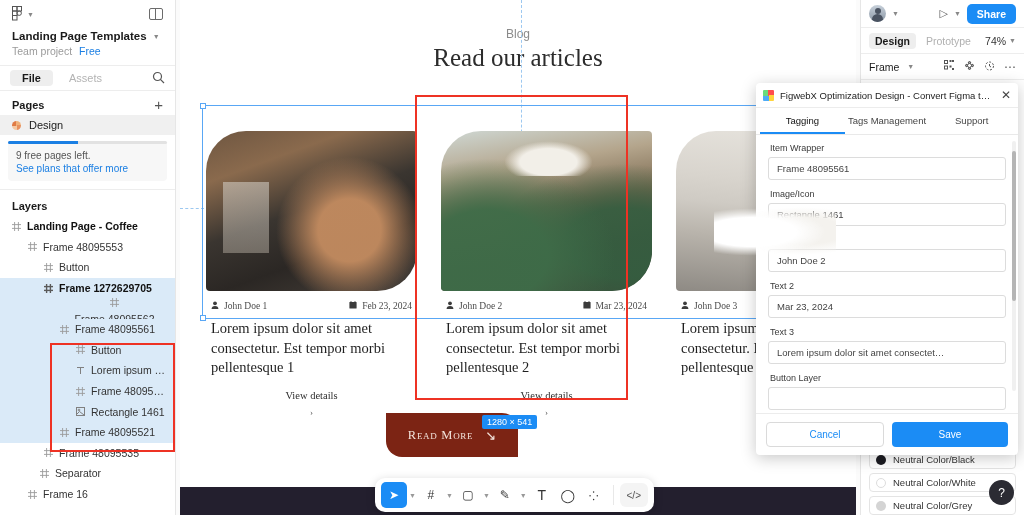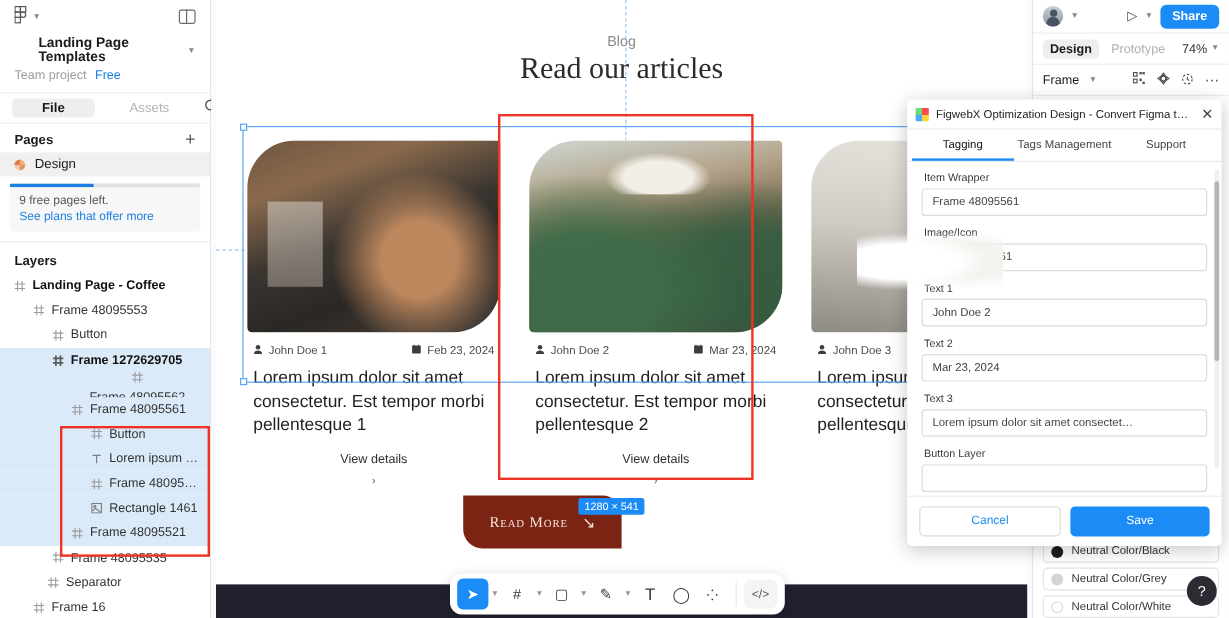--- a/index.html
+++ b/index.html
@@ -19,28 +19,28 @@
     display:flex; flex-direction:column;
   }
   .ls-topbar { height:28px; display:flex; align-items:center; justify-content:space-between; padding:0 12px; }
   .figma-logo-wrap { display:flex; align-items:center; gap:4px; cursor:pointer; }
   .caret { font-size:7px; color:#888; line-height:1; }
   .panel-toggle { width:14px; height:12px; border:1.3px solid #6b6b6b; border-radius:2px; position:relative; cursor:pointer; }
   .panel-toggle:after { content:""; position:absolute; left:5px; top:-1px; bottom:-1px; width:1.3px; background:#6b6b6b; }
 
   .ls-filename { padding:2px 12px 0; }
   .ls-filename .row1 { display:flex; align-items:center; gap:6px; }
-  .ls-filename .fname { font-size:11.5px; font-weight:600; color:#1a1a1a;margin-left:20px; }
+  .ls-filename .fname { font-size:11.5px; font-weight:600; color:#1a1a1a; }
   .ls-filename .row2 { margin-top:3px; display:flex; align-items:center; gap:7px; }
   .team-txt { font-size:10.5px; color:#9b9b9b; }
   .free-badge { font-size:10.5px; color:#1b7fe3; cursor:pointer; }
 
   .ls-tabs { height:26px; margin-top:8px; border-top:1px solid #ededed; border-bottom:1px solid #ededed;
              display:flex; align-items:center; padding:0 10px; gap:4px; }
-  .ls-tab { font-size:11px; padding:2px 25px; border-radius:4px; color:#b3b3b3; cursor:pointer; }
+  .ls-tab { font-size:11px; padding:2px 12px; border-radius:4px; color:#b3b3b3; cursor:pointer; }
   .ls-tab.active { color:#1a1a1a; font-weight:600; background:#eeeeee; }
   .ls-search { margin-left:auto; cursor:pointer; }
 
   .pages-head { display:flex; align-items:center; justify-content:space-between; padding:8px 12px 4px; }
   .pages-head .t { font-size:11px; font-weight:600; color:#1a1a1a; }
   .plus { font-size:15px; color:#555; line-height:10px; cursor:pointer; }
 
   .page-item { display:flex; align-items:center; gap:8px; padding:4px 12px; background:#f0f0f0; cursor:pointer; }
   .page-dot { width:9px; height:9px; border-radius:50%;
               background: conic-gradient(#f0b27a 0 25%, #e8915e 25% 50%, #f5c9a3 50% 75%, #e07b45 75% 100%); }
@@ -65,21 +65,21 @@
 
   
   #canvas { position:absolute; left:176px; top:0; right:0; bottom:0; background:#fbfbfb; overflow:hidden; }
   .canvas-page { position:absolute; left:4px; top:0; width:676px; height:487px; background:#ffffff; }
   .canvas-bottom-strip { position:absolute; left:4px; top:487px; width:676px; height:28px; background:#231f2e; }
 
   .blog-eyebrow { position:absolute; left:0; right:0; top:27px; text-align:center; font-size:12px; color:#8a8a8a; font-family:"Liberation Sans",sans-serif; }
   .blog-title { position:absolute; left:0; right:0; top:44px; text-align:center; font-size:25px; color:#2c2c2c;
                 font-family:"Liberation Serif", serif; font-weight:400; }
 
-  .cards { position:absolute; left:26px; top:117px; display:flex; gap:24px; }
+  .cards { position:absolute; left:26px; top:131px; display:flex; gap:24px;font-family:Liberation Serif, serif; }
   .card { width:211px; background:#fff; border-radius:0 0 0 0; position:relative; }
   .card-img { width:211px; height:160px; border-radius:40px 4px 40px 4px; overflow:hidden; position:relative; }
   .card-img .ph { position:absolute; inset:0; }
 
   .img1 { background:
       radial-gradient(circle at 68% 62%, rgba(196,140,96,.95) 0 18%, rgba(0,0,0,0) 42%),
       linear-gradient(160deg,#6e5641 0%, #8a6a4d 22%, #3a3530 48%, #2b2724 70%, #47403a 100%);
   }
   .img1:after { content:""; position:absolute; left:8%; top:32%; width:22%; height:44%;
       background:linear-gradient(180deg,#d8d4cc,#a79f94); opacity:.55; }
@@ -580,26 +580,26 @@
       <span style="font-size:12px;line-height:8px;">⋯</span>
     </span>
   </div>
 
   <div class="styles-list" id="styles-list">
       <div class="style-row">
         <span class="sw" style="background:#1c1c22; border:none;"></span>
         <span class="nm">Neutral Color/Black</span>
       </div>
       <div class="style-row">
+        <span class="sw" style="background:#ffffff; border:1px solid #ddd;"></span>
+        <span class="nm">Neutral Color/White</span>
+      </div>
+      <div class="style-row">
         <span class="sw" style="background:#d4d4d4; border:none;"></span>
         <span class="nm">Neutral Color/Grey</span>
-      </div>
-      <div class="style-row">
-        <span class="sw" style="background:#ffffff; border:1px solid #ddd;"></span>
-        <span class="nm">Neutral Color/White</span>
       </div>
     </div>
 
   <div class="help-fab">?</div>
 </div>
 
 <div id="plugin">
   <div class="pl-title">
     <span class="pl-logo"></span>
     <span class="t">FigwebX Optimization Design - Convert Figma to your Pa...</span>

